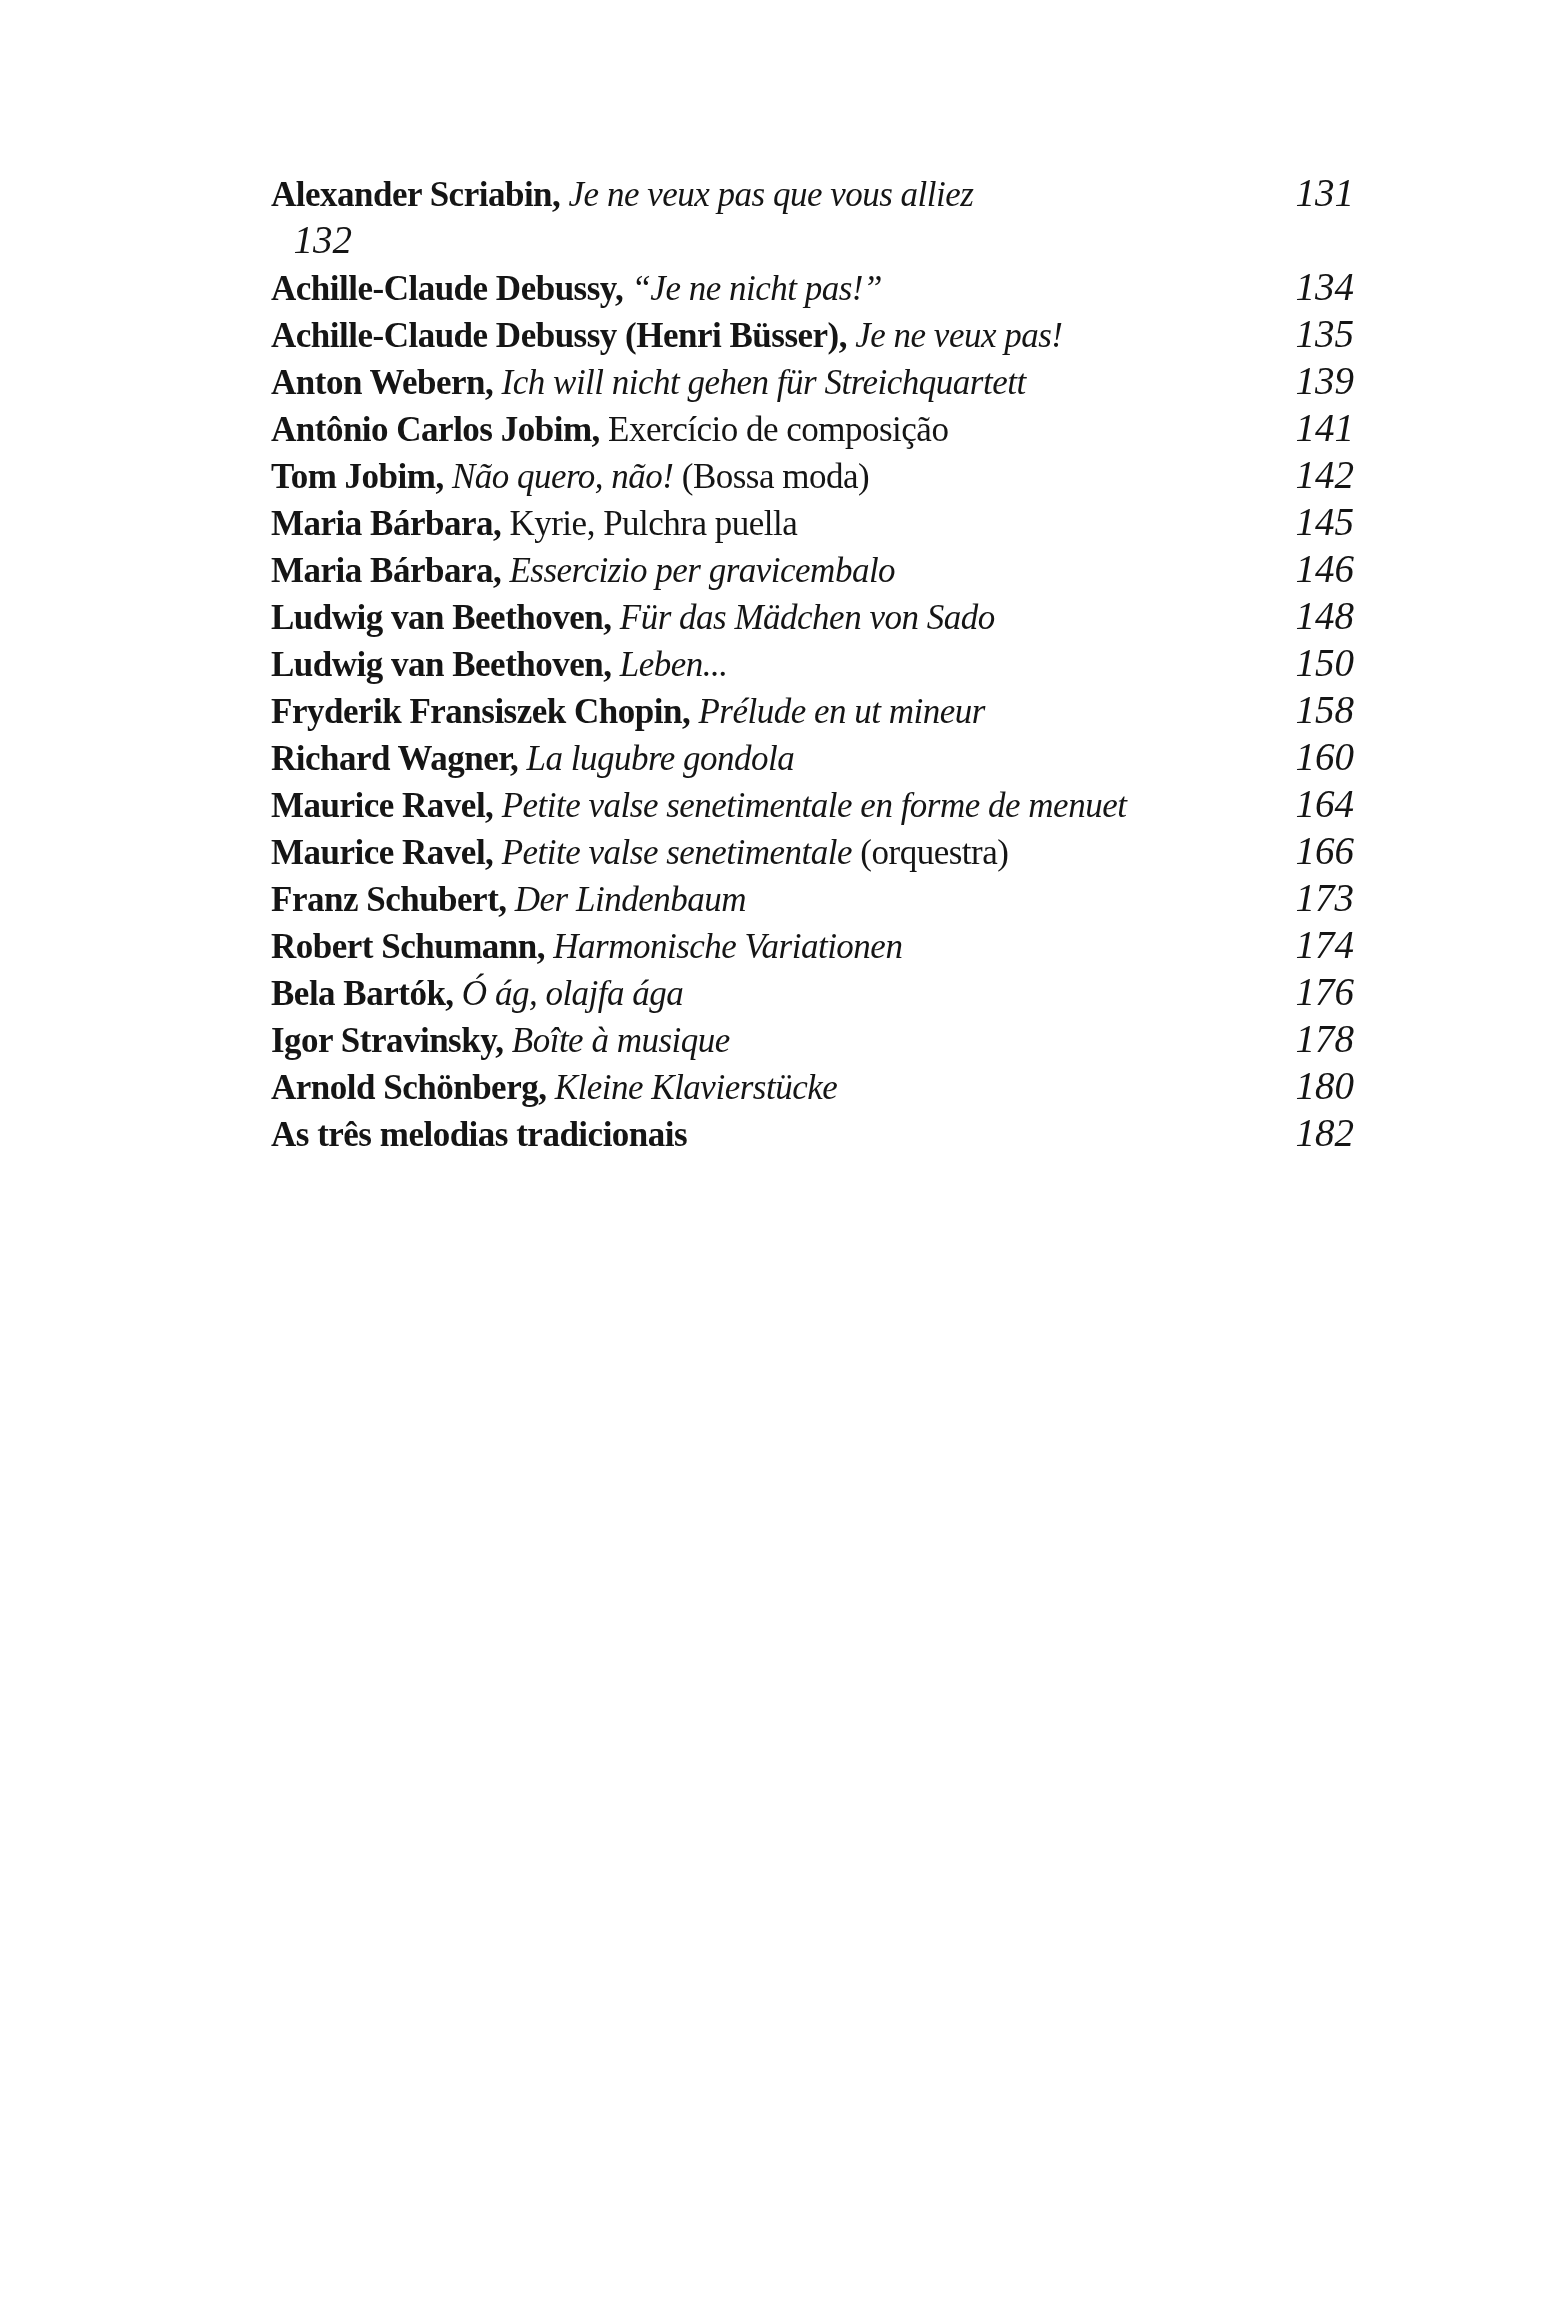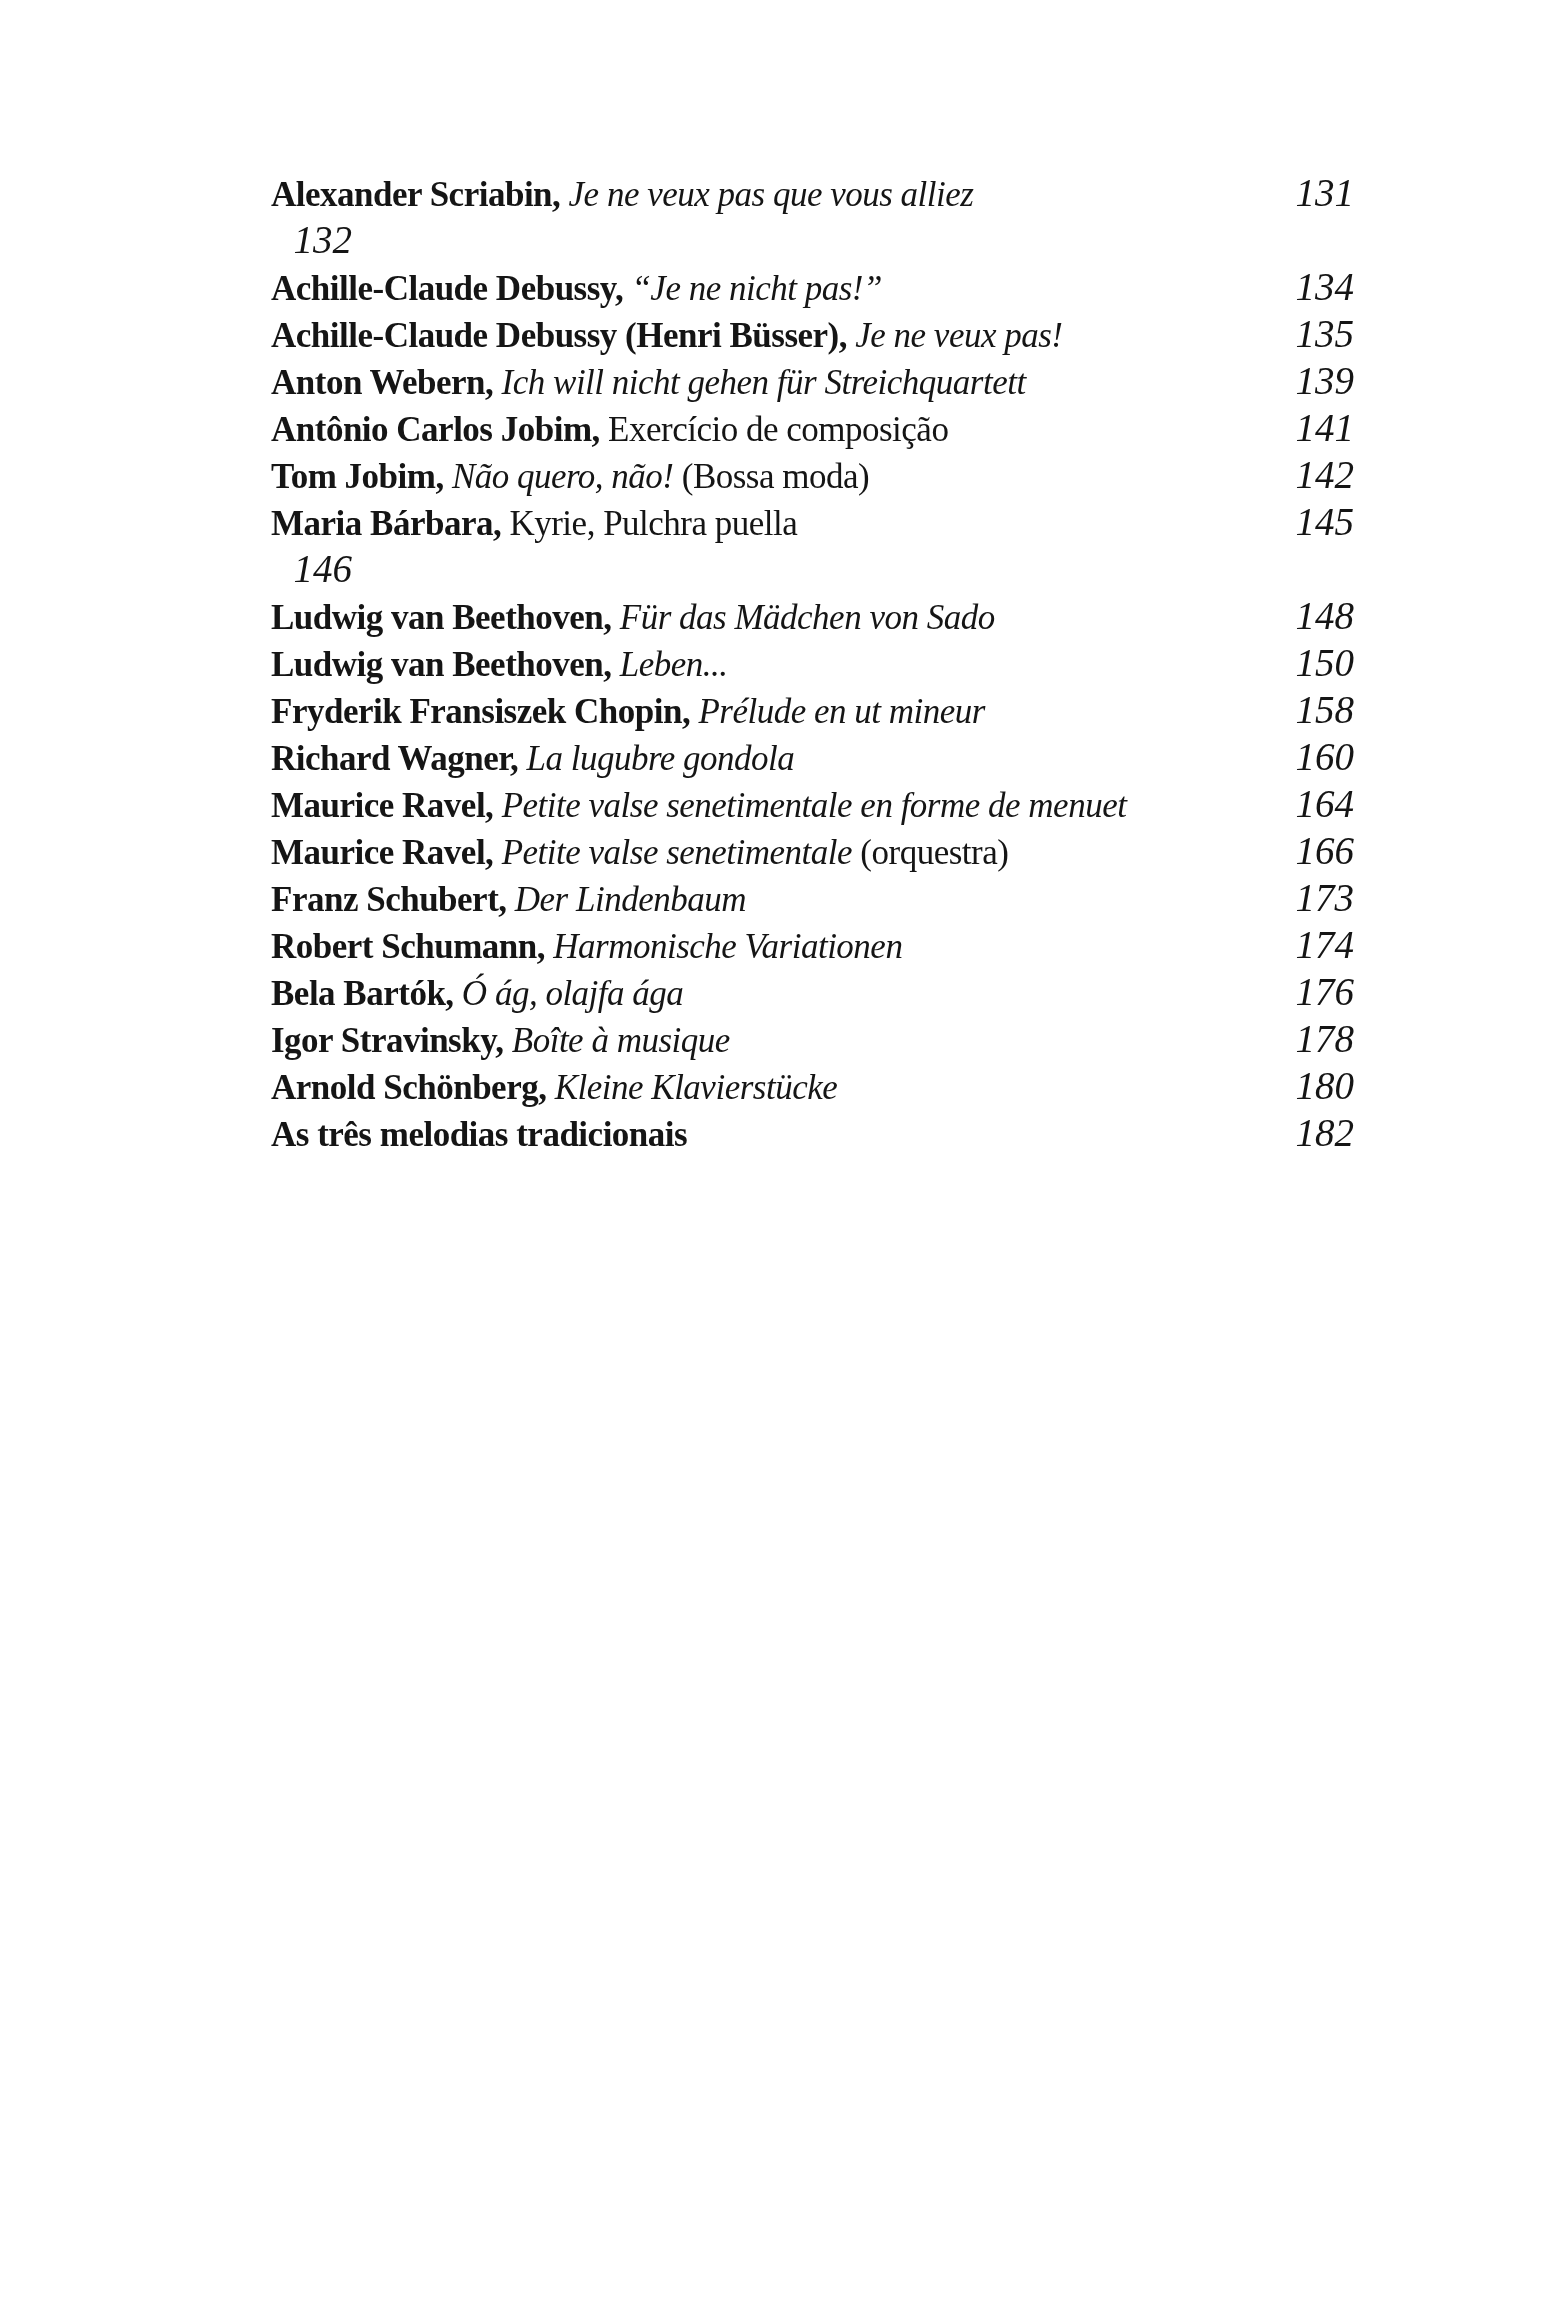--- a/index.html
+++ b/index.html
@@ -87,20 +87,21 @@
     <span class="entry-text"><span class="name">Tom Jobim, </span><span class="ital">Não quero, não!</span><span class="roman"> (Bossa moda)</span></span>
     <span class="page-num">142</span>
   </div>
 
   <div class="toc-row">
     <span class="entry-text"><span class="name">Maria Bárbara, </span><span class="ital"></span><span class="roman">Kyrie, Pulchra puella</span></span>
     <span class="page-num">145</span>
   </div>
 
   <div class="toc-row">
+    <span class="entry-text"><span class="name">Maria Bárbara, </span><span class="ital">Essercizio per gravicembalo</span><span class="roman"></span></span>
     <span class="page-num">146</span>
   </div>
 
   <div class="toc-row">
     <span class="entry-text"><span class="name">Ludwig van Beethoven, </span><span class="ital">Für das Mädchen von Sado</span><span class="roman"></span></span>
     <span class="page-num">148</span>
   </div>
 
   <div class="toc-row">
     <span class="entry-text"><span class="name">Ludwig van Beethoven, </span><span class="ital">Leben...</span><span class="roman"></span></span>

